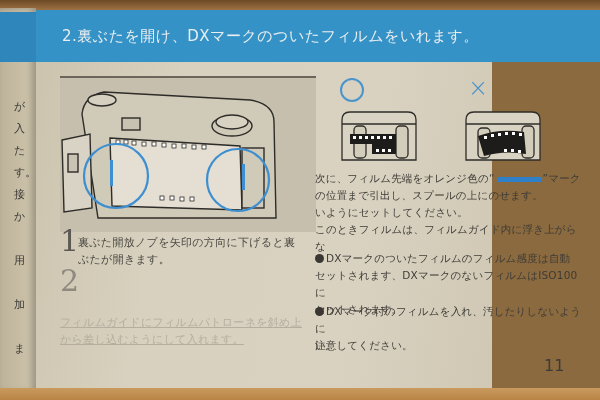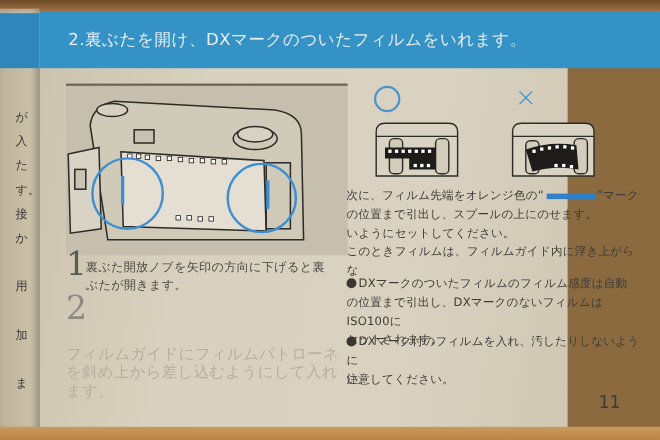--- a/index.html
+++ b/index.html
@@ -3,29 +3,29 @@
 <meta charset="utf-8">
 <style>
   html,body{margin:0;padding:0;}
   body{width:600px;height:400px;overflow:hidden;background:#8a6a3e;font-family:"DejaVu Sans",sans-serif;position:relative;}
   .desk-top{position:absolute;left:0;top:0;width:600px;height:12px;background:linear-gradient(#6b4a26,#a9784a);}
   .desk-bottom{position:absolute;left:0;bottom:0;width:600px;height:12px;background:linear-gradient(#c99a5e,#b98445);}
   .left-page{position:absolute;left:0;top:8px;width:36px;height:384px;background:linear-gradient(90deg,#bdb29a,#cfc5ad);box-shadow:inset -4px 0 6px rgba(0,0,0,.25);}
   .left-page .band{position:absolute;left:0;top:4px;width:36px;height:50px;background:#2f86bb;}
   .left-chars{position:absolute;left:14px;top:88px;width:20px;font-size:11px;color:#3c3a36;line-height:22px;}
   .left-chars span{display:block;}
-  .page{position:absolute;left:36px;top:10px;width:456px;height:380px;background:#d6cfbd;background:linear-gradient(100deg,#cbc3ad 0%,#d8d1bf 30%,#d9d2c1 70%,#d0c8b4 100%);padding-left:24px;}
+  .page{position:absolute;left:36px;top:10px;width:456px;height:380px;background:#d6cfbd;background:linear-gradient(100deg,#cbc3ad 0%,#d8d1bf 30%,#d9d2c1 70%,#d0c8b4 100%);}
   .banner{position:absolute;left:0;top:0;width:564px;height:52px;background:#3592c7;}
   .banner-title{position:absolute;left:26px;top:17px;font-size:15px;color:#e9eef0;letter-spacing:0.5px;white-space:nowrap;}
   .camera-fig{position:absolute;left:24px;top:66px;width:256px;height:154px;background:#c6bfae;border-top:2px solid #6b655a;}
   .step{position:absolute;left:24px;font-size:11px;color:#4a4843;line-height:17px;}
   .step .num{position:absolute;left:0;top:-2px;font-family:"DejaVu Serif",serif;font-size:30px;color:#5c5a55;}
   .step .txt{margin-left:18px;width:222px;letter-spacing:0.3px;}
   .step.faded .txt,.step.faded .num{color:#8e8a80;}
-  .faint{position:absolute;left:24px;top:304px;width:250px;font-size:14px;color:#b5ae9f;line-height:17px;letter-spacing:0.3px;}
+  .faint{position:absolute;left:24px;top:304px;width:250px;font-size:11px;color:#b5ae9f;line-height:17px;letter-spacing:0.3px;text-decoration:underline;}
   .blue-mark{display:inline-block;width:42px;height:4px;background:#3b8ad0;vertical-align:middle;margin:0 2px;}
   .blue-mark.strong{width:44px;height:5px;background:#2f7fc9;}
   .ok-symbol{position:absolute;left:304px;top:68px;width:20px;height:20px;border:2px solid #4a94cc;border-radius:50%;}
   .ng-symbol{position:absolute;left:432px;top:64px;font-size:24px;color:#4a94cc;font-weight:200;}
   .chamber{position:absolute;top:100px;width:78px;height:52px;}
   .right-text{position:absolute;left:279px;font-size:10.5px;color:#3e3b36;line-height:17px;letter-spacing:0.2px;width:270px;}
   .bullet{display:inline-block;width:9px;height:9px;border-radius:50%;background:#3a3632;margin-right:2px;vertical-align:-1px;}
   .page-number{position:absolute;left:508px;top:346px;font-size:16px;color:#3e3b36;}
 </style>
 </head>
@@ -153,21 +153,21 @@
 
   <div class="right-text" style="top:160px">
     <div><span>次に、フィルム先端をオレンジ色の“</span><span class="blue-mark strong"></span><span>”マーク</span></div>
     <div>の位置まで引出し、スプールの上にのせます。</div>
     <div>いようにセットしてください。</div>
     <div>このときフィルムは、フィルムガイド内に浮き上がらな</div>
   </div>
 
   <div class="right-text" style="top:240px">
     <div><span class="bullet"></span><span>DXマークのついたフィルムのフィルム感度は自動</span></div>
-    <div>の位置まで引出し、DXマークのないフィルムはISO100に</div>
+    <div>セットされます、DXマークのないフィルムはISO100に</div>
     <div>セットされます。</div>
   </div>
 
   <div class="right-text" style="top:293px">
     <div><span class="bullet"></span><span>DXマーク付のフィルムを入れ、汚したりしないように</span></div>
     <div>注意してください。</div>
   </div>
 
   <div class="right-text" style="top:327px">
     <div>い。</div>

